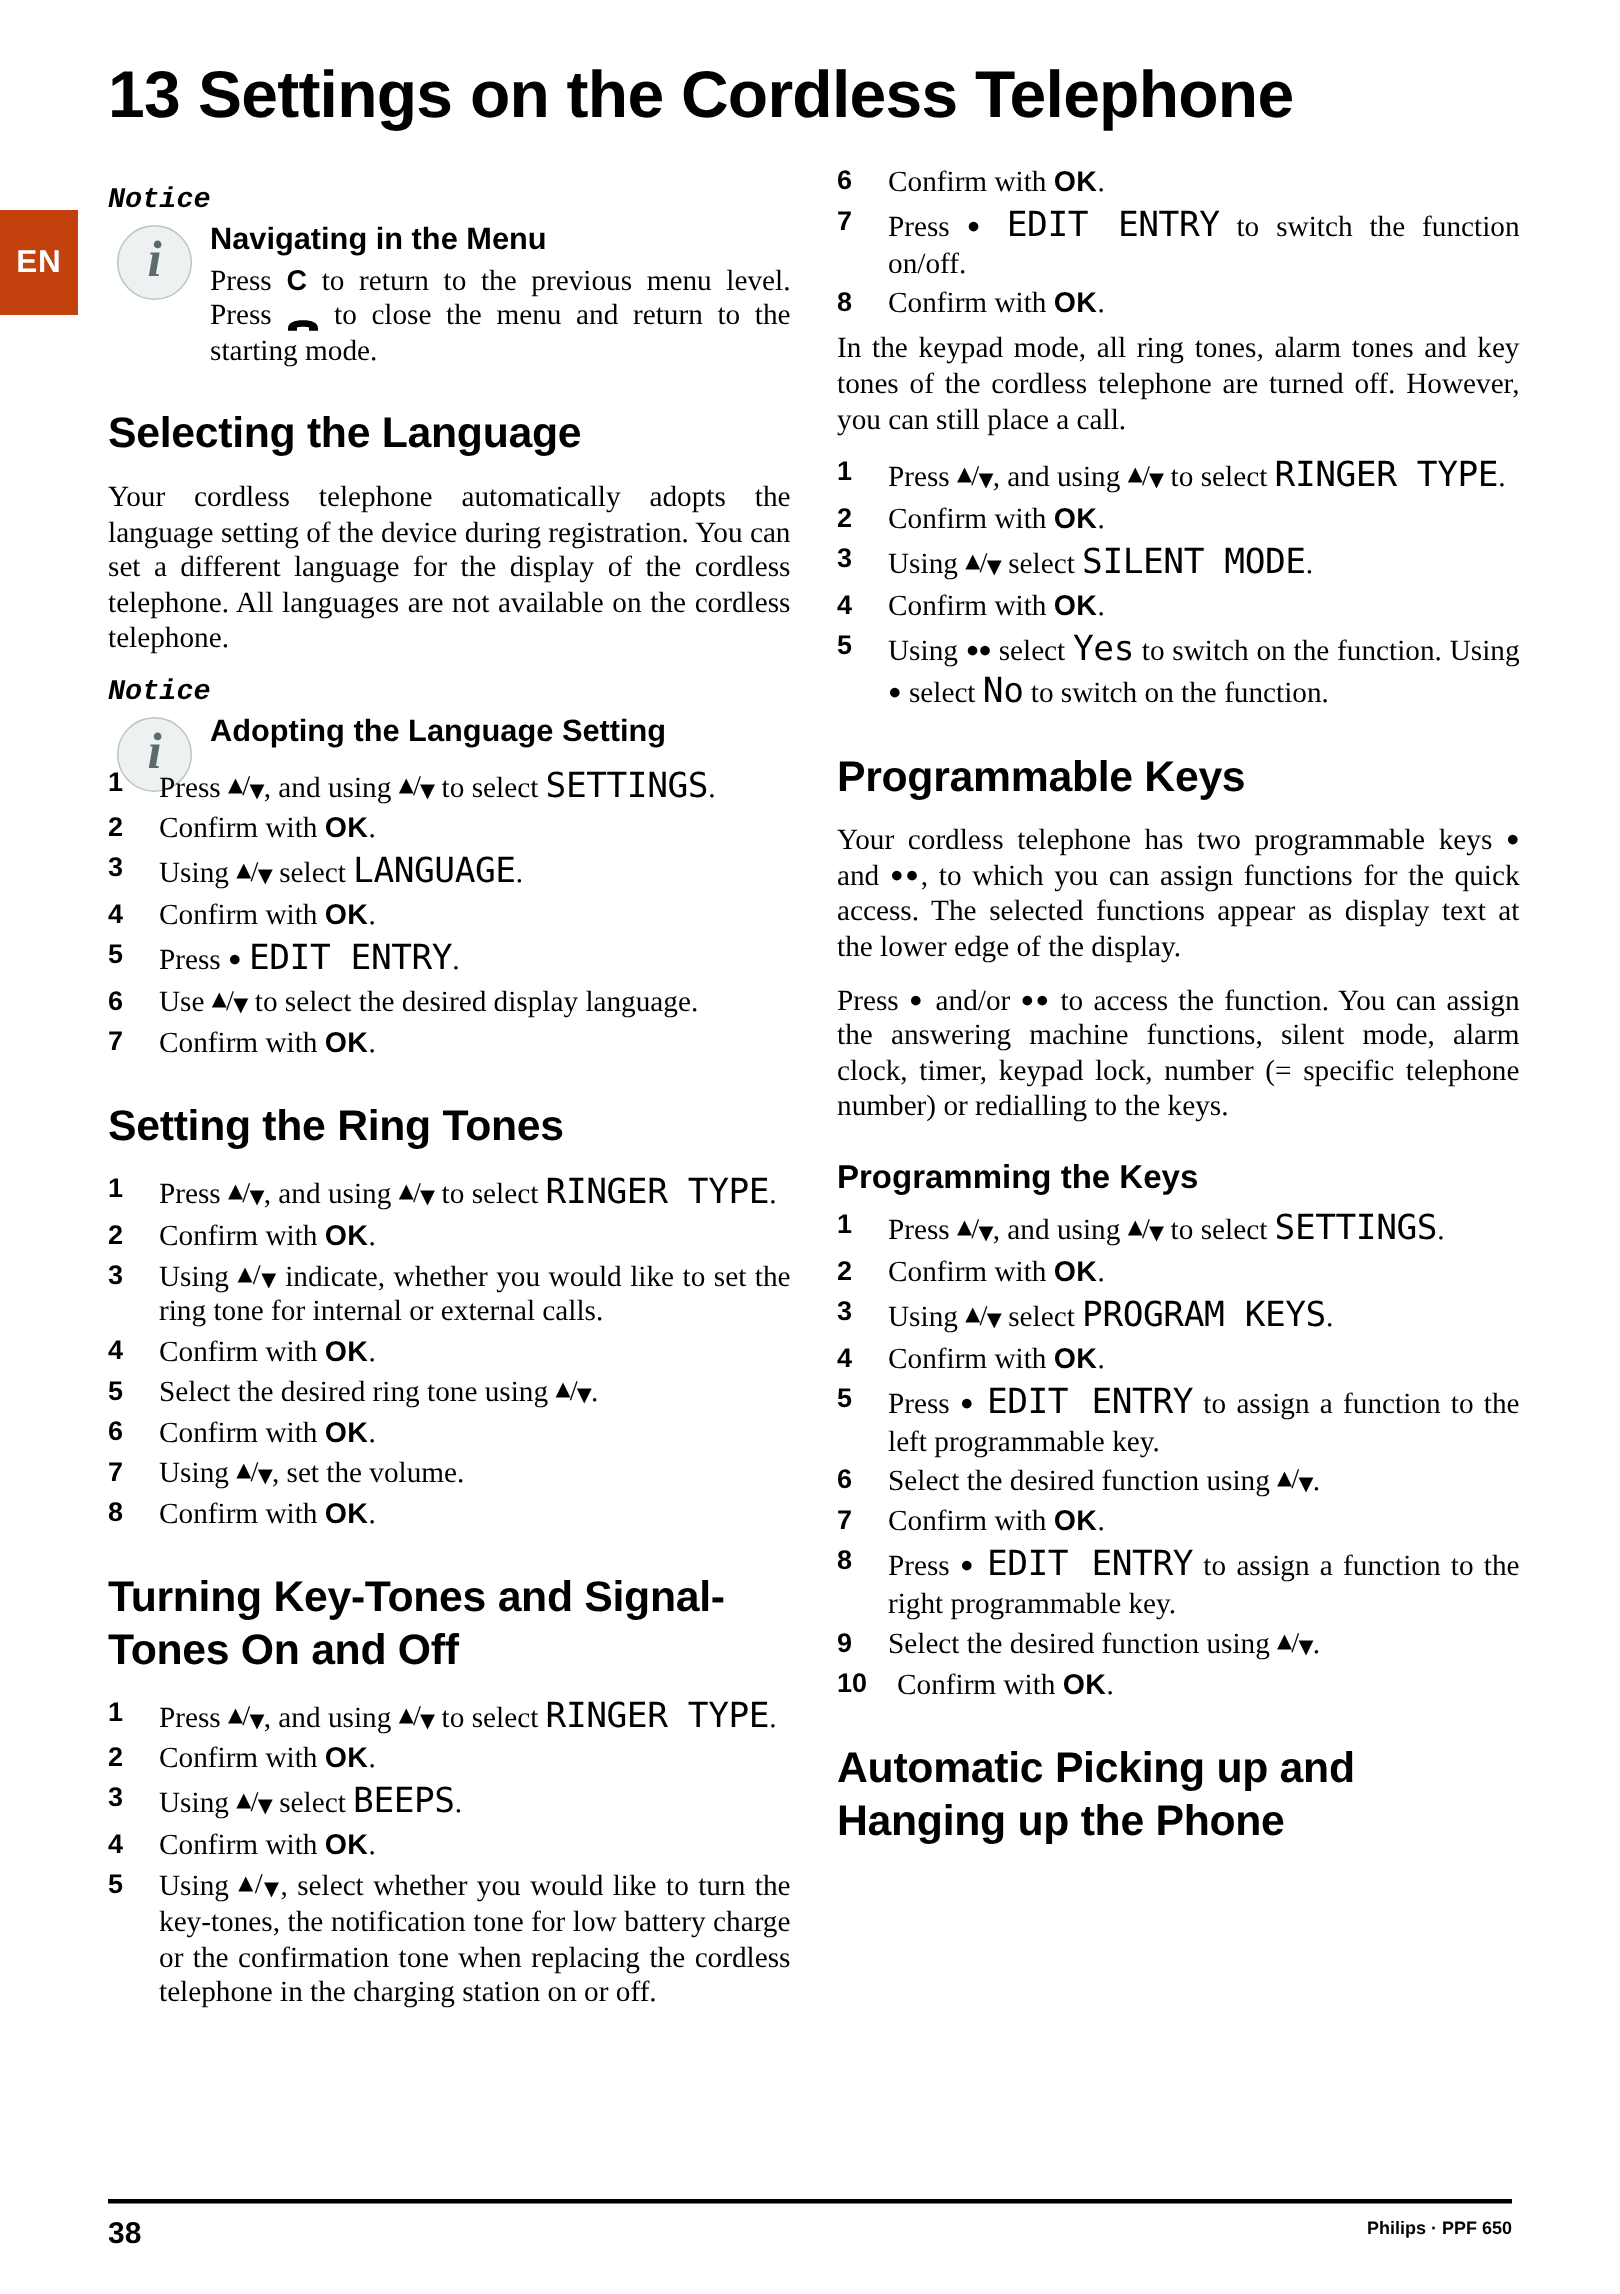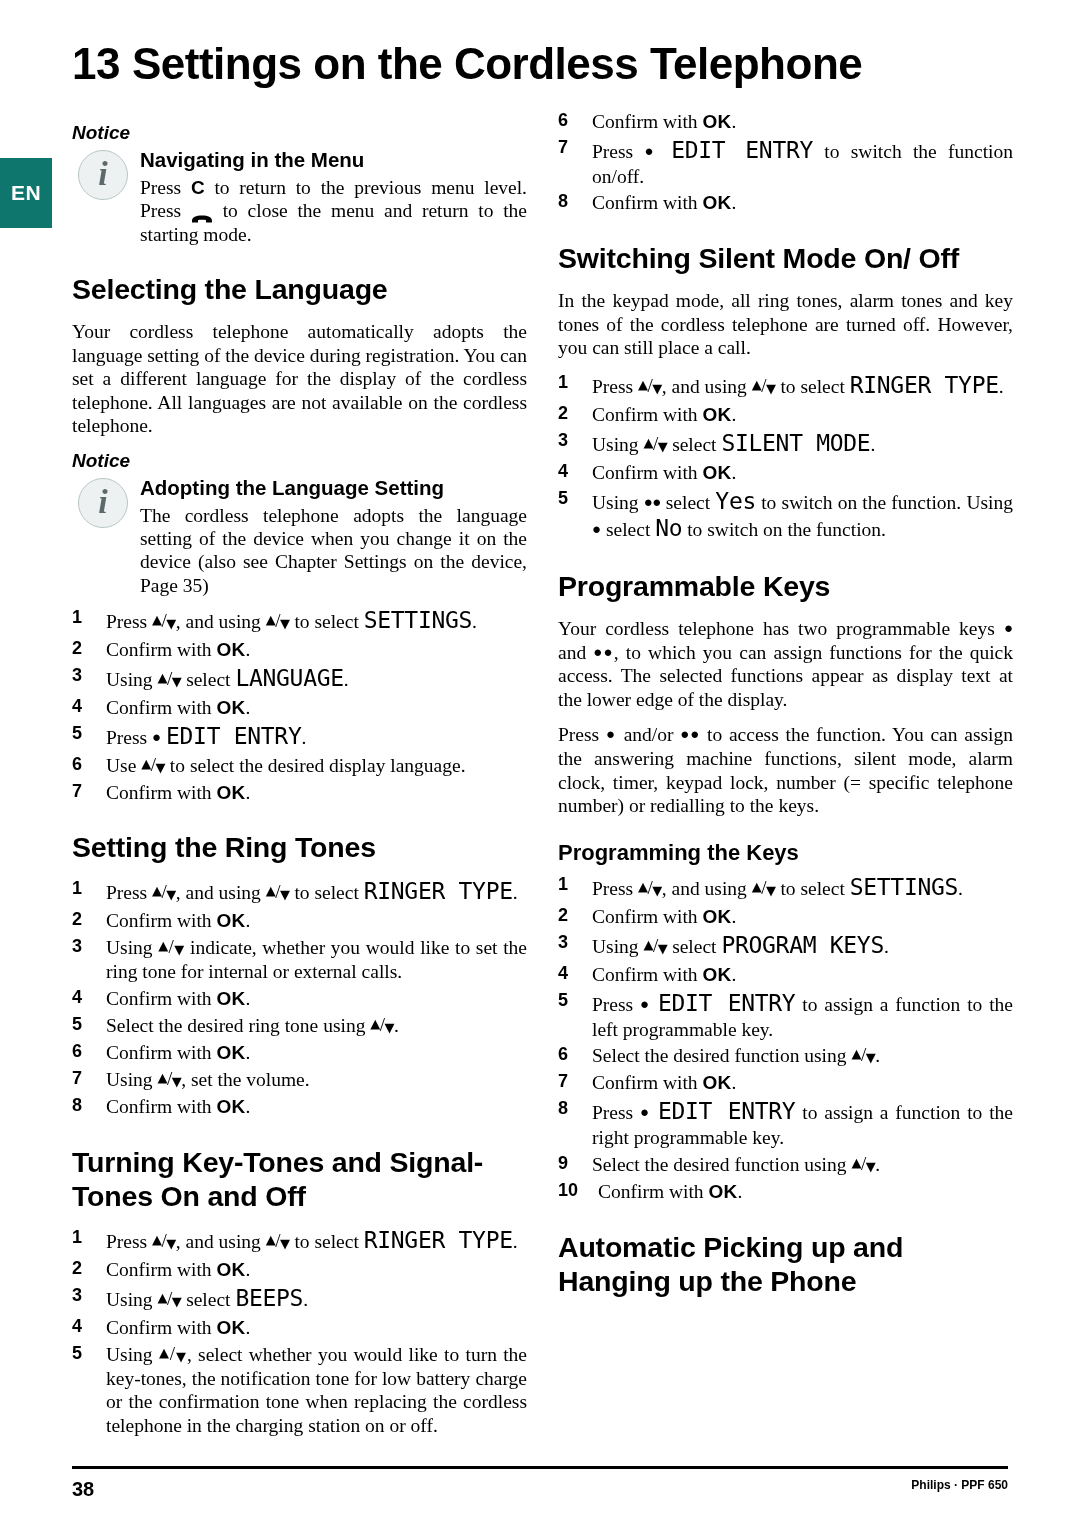--- a/index.html
+++ b/index.html
@@ -34,24 +34,24 @@
     letter-spacing: -0.5px;
     line-height: 1.0;
     white-space: nowrap;
   }
   .chapter-title .num { margin-right: 12px; }
 
   
   .lang-tab {
     position: absolute;
     left: 0px;
-    top: 158px;
+    top: 140px;
     width: 52px;
     height: 70px;
-    background: #0f766e;
+    background: #c2410c;
     color: #ffffff;
     font-family: "Liberation Sans", sans-serif;
     font-weight: bold;
     font-size: 21px;
     display: flex;
     align-items: center;
     justify-content: center;
     letter-spacing: 0.5px;
   }
 
@@ -87,21 +87,21 @@
     font-family: "Liberation Serif", serif;
     font-size: 19.5px;
     line-height: 1.21;
     text-align: justify;
     margin: 0 0 12px 0;
     hyphens: auto;
   }
 
   
   .notice-label {
-    font-family: Liberation Sans, sans-serif;
+    font-family: Liberation Mono, monospace;
     font-weight: bold;
     font-style: italic;
     font-size: 19px;
     margin: 12px 0 4px 0;
   }
   .notice {
     position: relative;
     padding-left: 68px;
     margin-bottom: 10px;
   }
@@ -263,21 +263,20 @@
             </svg></span><span> to close the menu and return to the starting mode.</span></p>
     </div>
 
     <h2 class="section">Selecting the Language</h2>
     <p class="body">Your cordless telephone automatically adopts the language setting of the device during registration. You can set a different language for the display of the cordless telephone. All languages are not available on the cordless telephone.</p>
 
     <div class="notice-label">Notice</div>
     <div class="notice">
       <div class="info-icon"></div>
       <div class="notice-title">Adopting the Language Setting</div>
-      <p class="notice-body">The cordless telephone adopts the language setting of the device when you change it on the device (also see Chapter Settings on the device, Page 35)</p>
     </div>
 
     <ol class="steps">
         <li><span class="n">1</span>Press <span class="arrows"><span class="up">▲</span><span class="sl">/</span><span class="down">▼</span></span>, and using <span class="arrows"><span class="up">▲</span><span class="sl">/</span><span class="down">▼</span></span> to select <span class="lcd">SETTINGS</span>.</li>
         <li><span class="n">2</span>Confirm with <span class="kbd-ok">OK</span>.</li>
         <li><span class="n">3</span>Using <span class="arrows"><span class="up">▲</span><span class="sl">/</span><span class="down">▼</span></span> select <span class="lcd">LANGUAGE</span>.</li>
         <li><span class="n">4</span>Confirm with <span class="kbd-ok">OK</span>.</li>
         <li><span class="n">5</span>Press <span class="dot1">●</span> <span class="lcd">EDIT ENTRY</span>.</li>
         <li><span class="n">6</span>Use <span class="arrows"><span class="up">▲</span><span class="sl">/</span><span class="down">▼</span></span> to select the desired display language.</li>
         <li><span class="n">7</span>Confirm with <span class="kbd-ok">OK</span>.</li>
@@ -307,21 +306,20 @@
   </div>
 
   <div class="col col-right">
 
     <ol class="steps">
         <li><span class="n">6</span>Confirm with <span class="kbd-ok">OK</span>.</li>
         <li><span class="n">7</span>Press <span class="dot1">●</span> <span class="lcd">EDIT ENTRY</span> to switch the function on/off.</li>
         <li><span class="n">8</span>Confirm with <span class="kbd-ok">OK</span>.</li>
       </ol>
 
-    <h2 class="section">Switching Silent Mode On/ Off</h2>
     <p class="body">In the keypad mode, all ring tones, alarm tones and key tones of the cordless telephone are turned off. However, you can still place a call.</p>
     <ol class="steps">
         <li><span class="n">1</span>Press <span class="arrows"><span class="up">▲</span><span class="sl">/</span><span class="down">▼</span></span>, and using <span class="arrows"><span class="up">▲</span><span class="sl">/</span><span class="down">▼</span></span> to select <span class="lcd">RINGER TYPE</span>.</li>
         <li><span class="n">2</span>Confirm with <span class="kbd-ok">OK</span>.</li>
         <li><span class="n">3</span>Using <span class="arrows"><span class="up">▲</span><span class="sl">/</span><span class="down">▼</span></span> select <span class="lcd">SILENT MODE</span>.</li>
         <li><span class="n">4</span>Confirm with <span class="kbd-ok">OK</span>.</li>
         <li><span class="n">5</span>Using <span class="dot2">●●</span> select <span class="lcd">Yes</span> to switch on the function. Using <span class="dot1">●</span> select <span class="lcd">No</span> to switch on the function.</li>
       </ol>
 
     <h2 class="section">Programmable Keys</h2>

